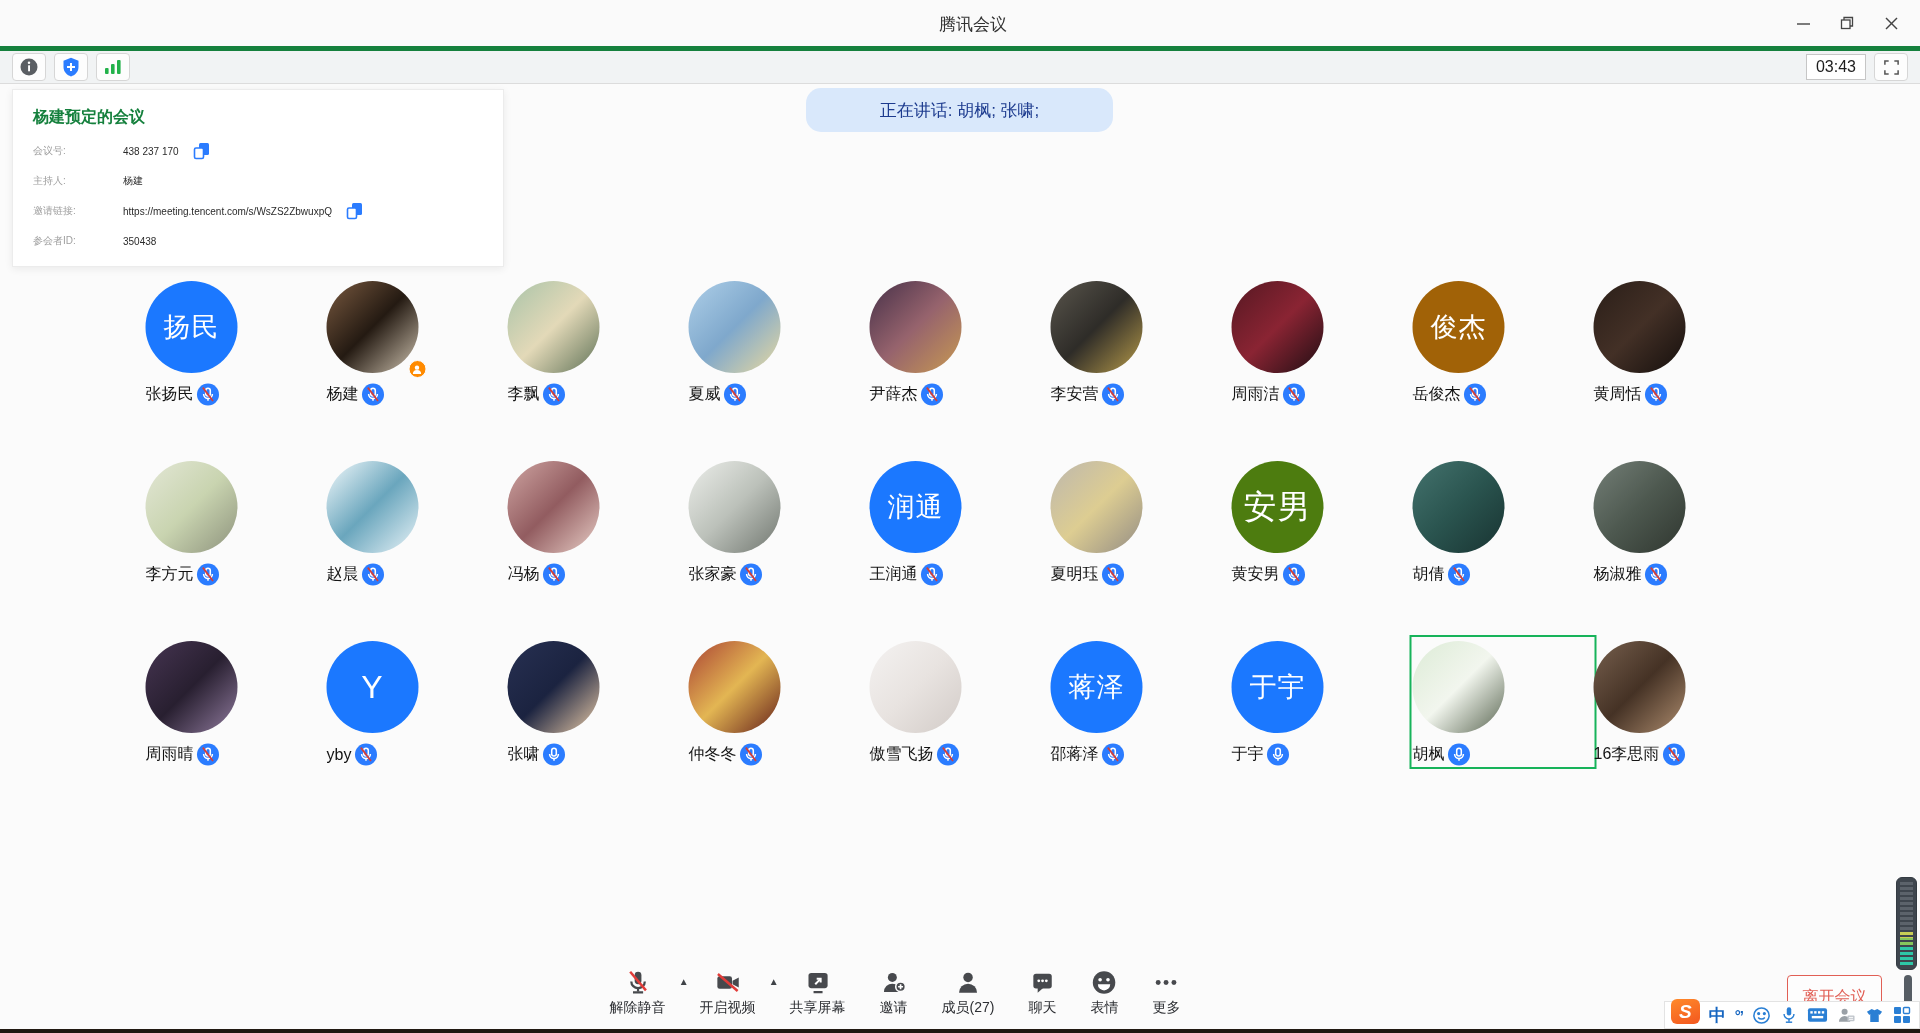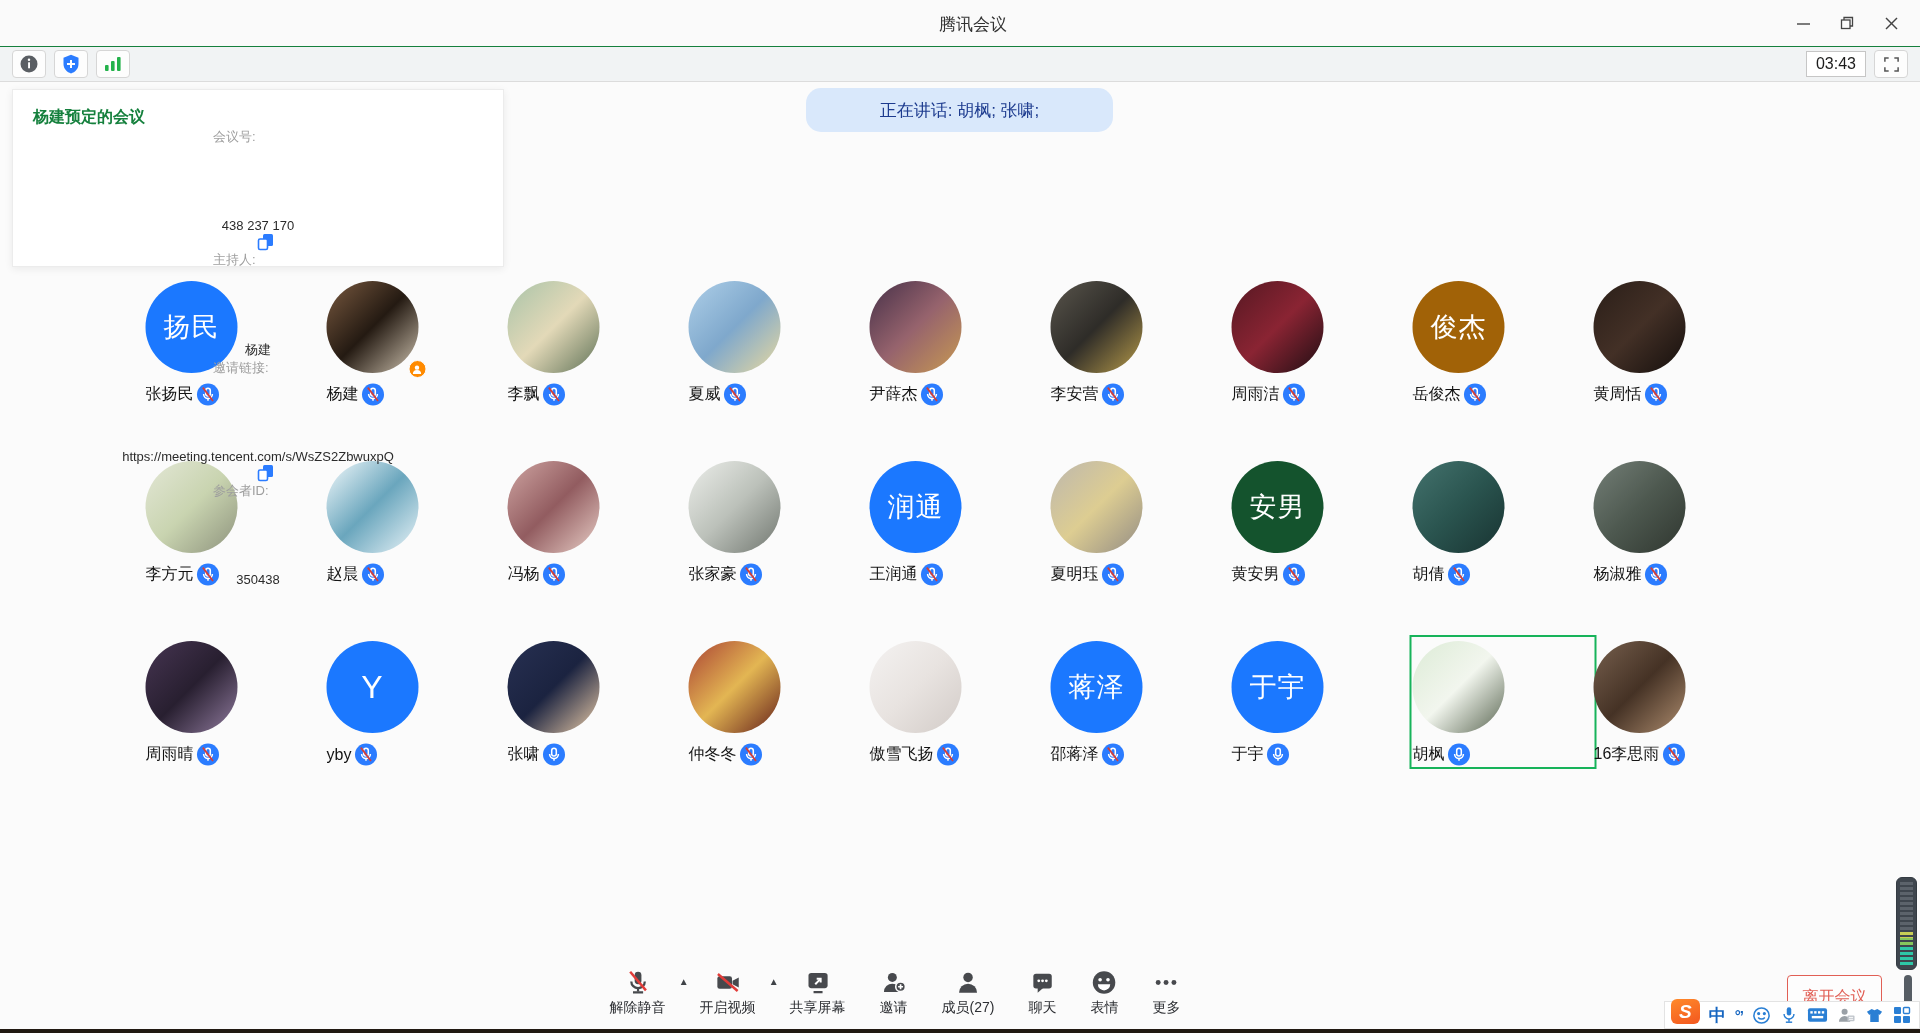--- a/index.html
+++ b/index.html
@@ -7,33 +7,33 @@
        font-family:"Liberation Sans","DejaVu Sans",sans-serif;position:relative;}
   
   .titlebar{position:absolute;top:0;left:0;width:1920px;height:46px;background:#fafafa;}
   .titlebar .title{position:absolute;left:50%;top:13px;transform:translateX(-50%);
        font-size:17px;color:#333;margin-left:13px;}
   .win-controls{position:absolute;right:14px;top:10px;display:flex;gap:14px;}
   .win-btn{width:30px;height:26px;border:none;background:transparent;display:flex;
        align-items:center;justify-content:center;cursor:pointer;color:#444;font-size:15px;}
   
   .toolbar{position:absolute;top:46px;left:0;width:1920px;height:36px;background:#f1f3f4;
-       border-top:1px solid #15803d;border-bottom:1px solid #dcdcdc;box-sizing:border-box;
+       border-top:5px solid #15803d;border-bottom:1px solid #dcdcdc;box-sizing:border-box;
        display:flex;align-items:center;padding:16px 12px;}
   .icon-btn{width:32px;height:26px;border:1px solid #d6d6d6;border-radius:4px;background:#fdfdfd;
        display:flex;align-items:center;justify-content:center;margin-right:8px;cursor:pointer;}
   .toolbar-right{margin-left:auto;display:flex;align-items:center;gap:8px;}
   .timer-box{border:1px solid #c6c6c6;background:#fff;height:26px;box-sizing:border-box;
        padding:0 9px;display:flex;align-items:center;font-size:16px;color:#1d1d1d;}
   
   .info-panel{position:absolute;left:12px;top:89px;width:492px;height:178px;background:#fff;
        border:1px solid #ececec;box-shadow:0 2px 8px rgba(0,0,0,.07);box-sizing:border-box;
        padding:17px 20px;z-index:5;}
   .info-title{font-size:16px;font-weight:bold;color:#15803d;}
-  .info-row{display:flex;align-items:center;font-size:13px;flex-direction:column;}
+  .info-row{display:flex;align-items:center;margin-top:14px;font-size:10px;}
   .info-label{color:#9e9e9e;width:90px;flex:0 0 90px;}
   .info-value{color:#2b2b2b;}
   .copy-btn{margin-left:14px;cursor:pointer;display:flex;align-items:center;background:none;border:none;padding:0;}
   
   .banner{position:absolute;left:806px;top:88px;width:307px;height:44px;background:#d9e8fb;
        border-radius:15px;display:flex;align-items:center;justify-content:center;
        font-size:17px;color:#1c3a8e;z-index:4;}
   
   .grid{position:absolute;top:276px;left:50%;transform:translateX(-50%);
        display:grid;grid-template-columns:repeat(9,181px);grid-auto-rows:180px;}
@@ -429,21 +429,21 @@
           <rect x="9.6" y="5.4" width="4.8" height="8.2" rx="2.4" fill="none" stroke="#fff" stroke-width="1.6"></rect>
           <path d="M7.4 11.6 a4.6 4.6 0 0 0 9.2 0" fill="none" stroke="#fff" stroke-width="1.6"></path>
           <line x1="12" y1="16.4" x2="12" y2="18.6" stroke="#fff" stroke-width="1.6"></line>
           <line class="mic-slash" x1="6.6" y1="4.8" x2="17.2" y2="18.8" stroke="#d23f3a" stroke-width="1.9"></line>
         </svg>
       </span>
     </div>
   </div>
 
   <div class="tile">
-    <div class="avatar" style="background: #14532d; font-size: 27px;">安男</div>
+    <div class="avatar" style="background: #4d7c0f; font-size: 33px;">安男</div>
 
     <div class="name-row">
       <span class="pname">黄安男</span>
       <span class="mic">
         <svg viewBox="0 0 24 24" width="23" height="23">
           <circle cx="12" cy="12" r="11.5" fill="#2b7cff"></circle>
           <rect x="9.6" y="5.4" width="4.8" height="8.2" rx="2.4" fill="none" stroke="#fff" stroke-width="1.6"></rect>
           <path d="M7.4 11.6 a4.6 4.6 0 0 0 9.2 0" fill="none" stroke="#fff" stroke-width="1.6"></path>
           <line x1="12" y1="16.4" x2="12" y2="18.6" stroke="#fff" stroke-width="1.6"></line>
           <line class="mic-slash" x1="6.6" y1="4.8" x2="17.2" y2="18.8" stroke="#d23f3a" stroke-width="1.9"></line>

